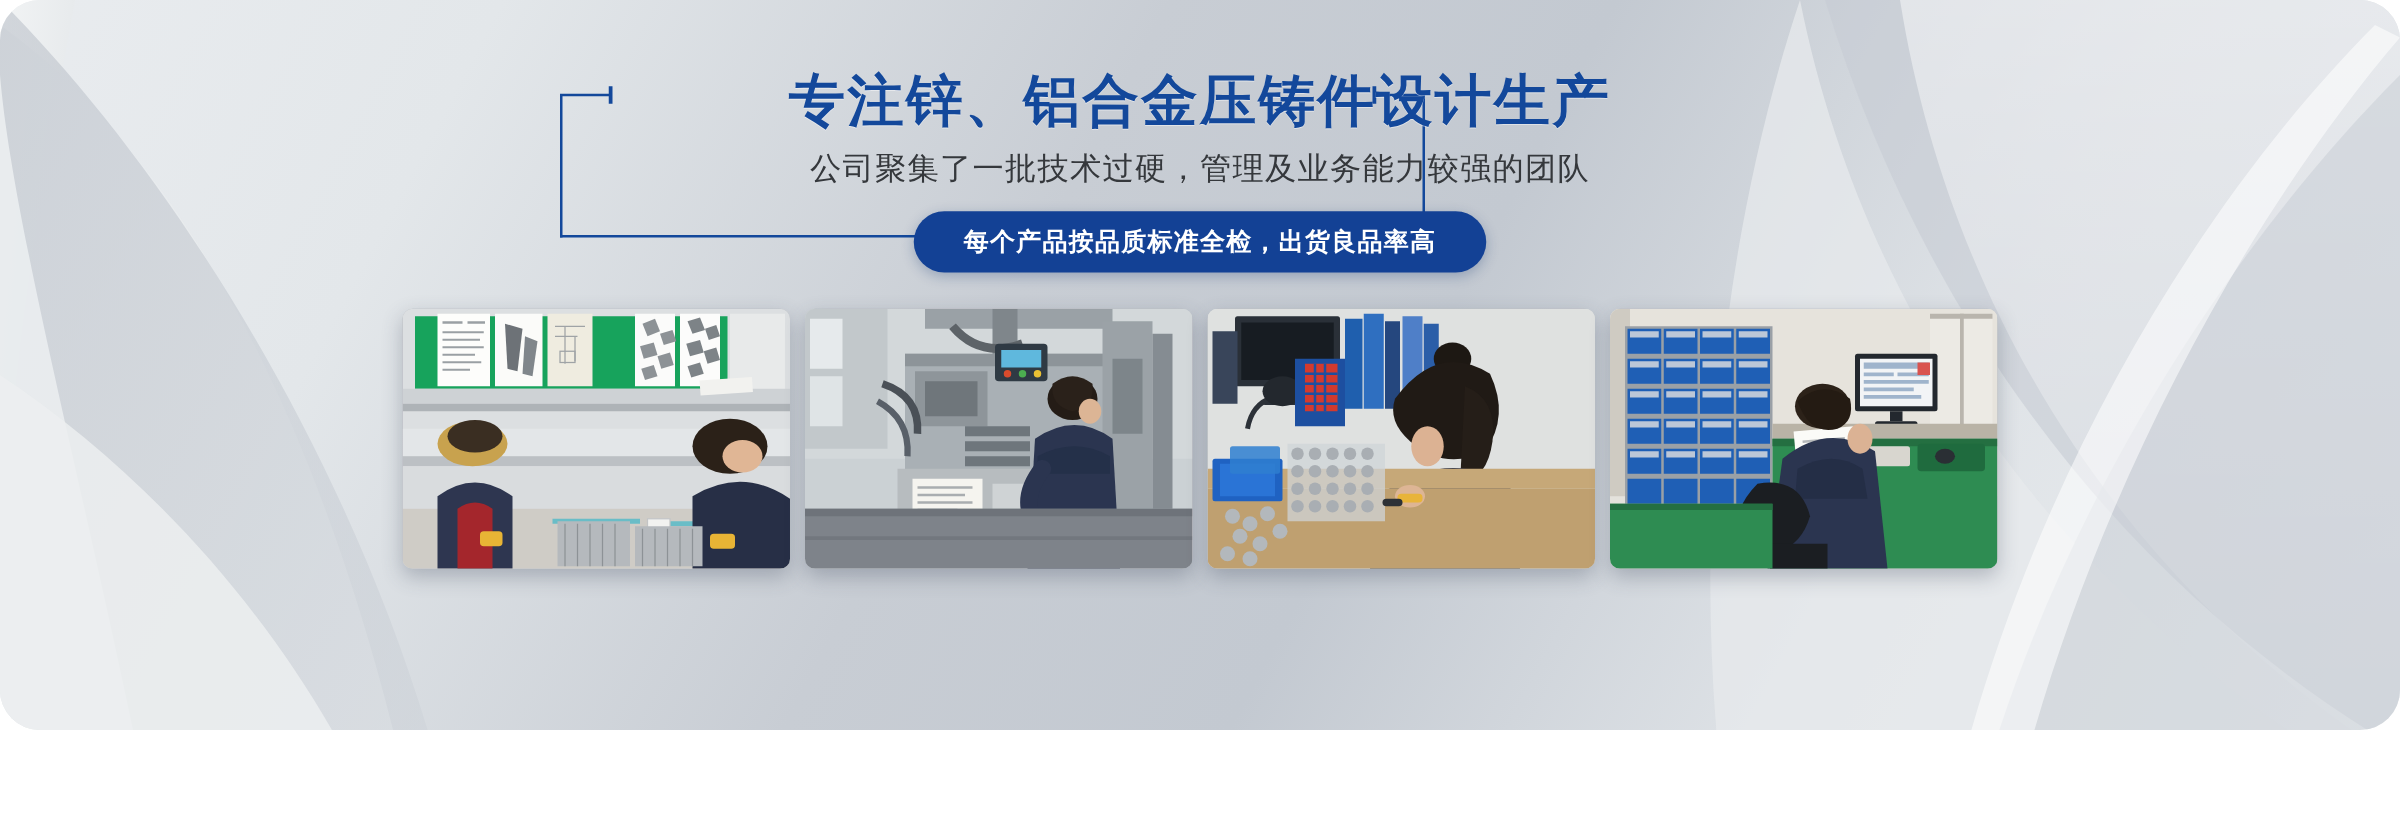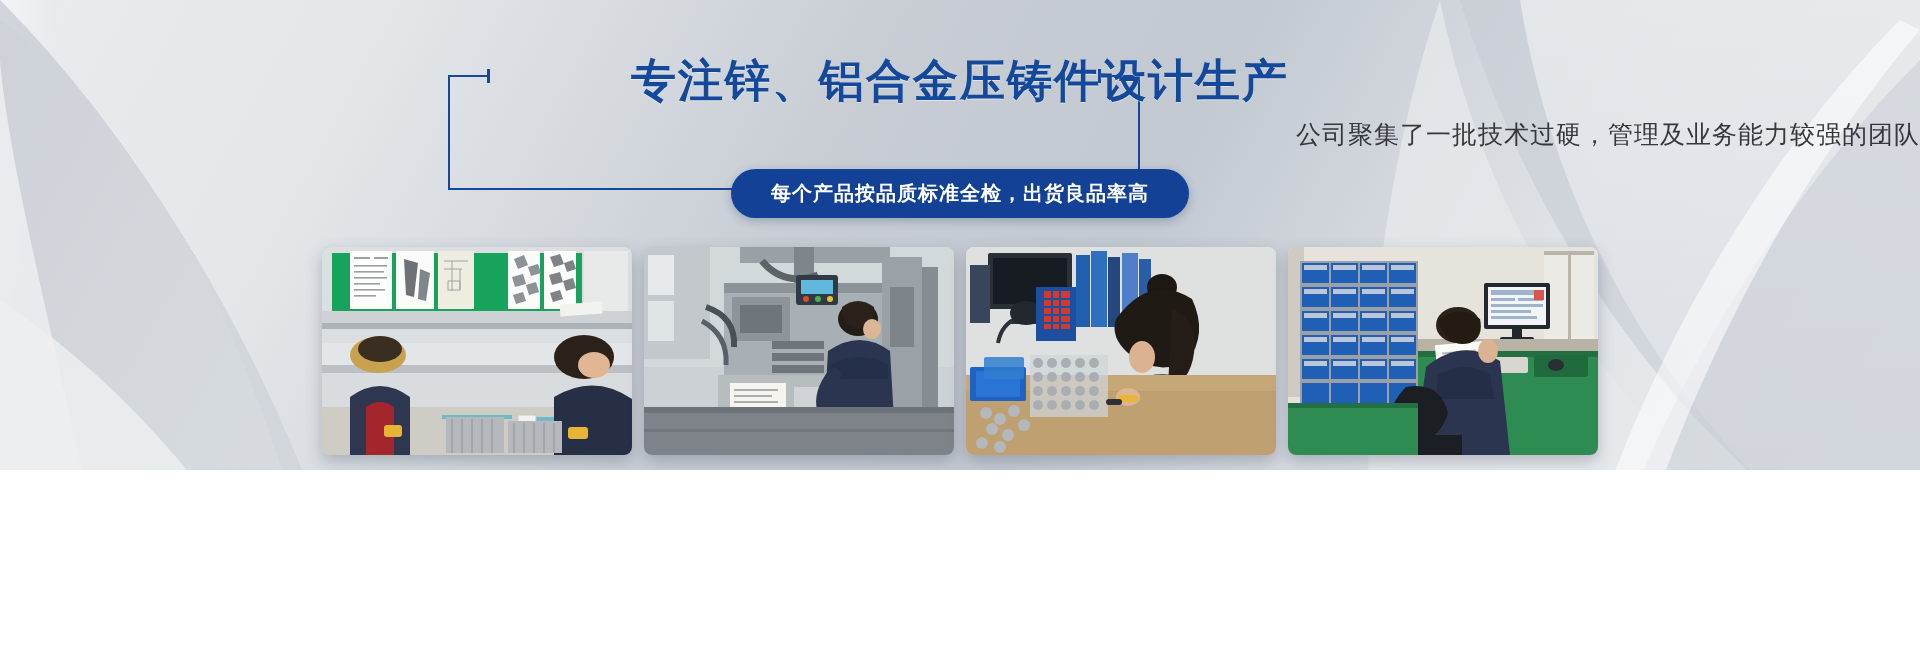--- a/index.html
+++ b/index.html
@@ -2,22 +2,23 @@
 <html><head>
 <meta charset="utf-8">
 <title>Banner</title>
 <style>
   html,body{margin:0;padding:0;}
   body{
     width:1920px;height:650px;overflow:hidden;
     font-family:"Liberation Sans","DejaVu Sans",sans-serif;
   }
   .banner{
-    position:relative;width:1920px;height:470px;overflow:hidden;
+    position:relative;width:1920px;height:584px;overflow:hidden;
     background:linear-gradient(118deg,#e9ecef 0%,#e3e7ea 18%,#c8cdd4 42%,#c3c9d1 58%,#dfe3e7 78%,#eceff1 100%);
+    border-radius:32px;
   }
   
   .bg-layer{position:absolute;inset:0;overflow:hidden;pointer-events:none;}
   .bg-layer svg{position:absolute;top:0;left:0;width:1920px;height:650px;display:block;}
 
   
   .frame{
     position:absolute;left:448px;top:76px;width:692px;height:114px;
     border:2px solid #13489b;border-top:none;
     box-sizing:border-box;
@@ -39,21 +40,21 @@
     position:absolute;left:0;top:58px;width:1920px;text-align:center;
     line-height:1;
   }
   .headline .title{
     display:inline-block;
     font-size:45px;font-weight:bold;color:#13489b;letter-spacing:2px;
     font-family:"DejaVu Sans","Liberation Sans",sans-serif;
     text-shadow:0 1px 0 rgba(255,255,255,.45);
   }
   .subtitle{
-    position:absolute;left:0;top:118px;width:1920px;text-align:right;
+    position:absolute;left:0;top:118px;width:1920px;text-align:center;
     font-size:25px;color:#35383c;letter-spacing:1px;
     font-family:"DejaVu Sans","Liberation Sans",sans-serif;
   }
 
   
   .pill{
     position:absolute;left:50%;top:169px;transform:translateX(-50%);
     background:#134195;color:#ffffff;
     padding:11px 40px;border-radius:26px;
     font-size:20px;font-weight:bold;letter-spacing:1px;white-space:nowrap;

